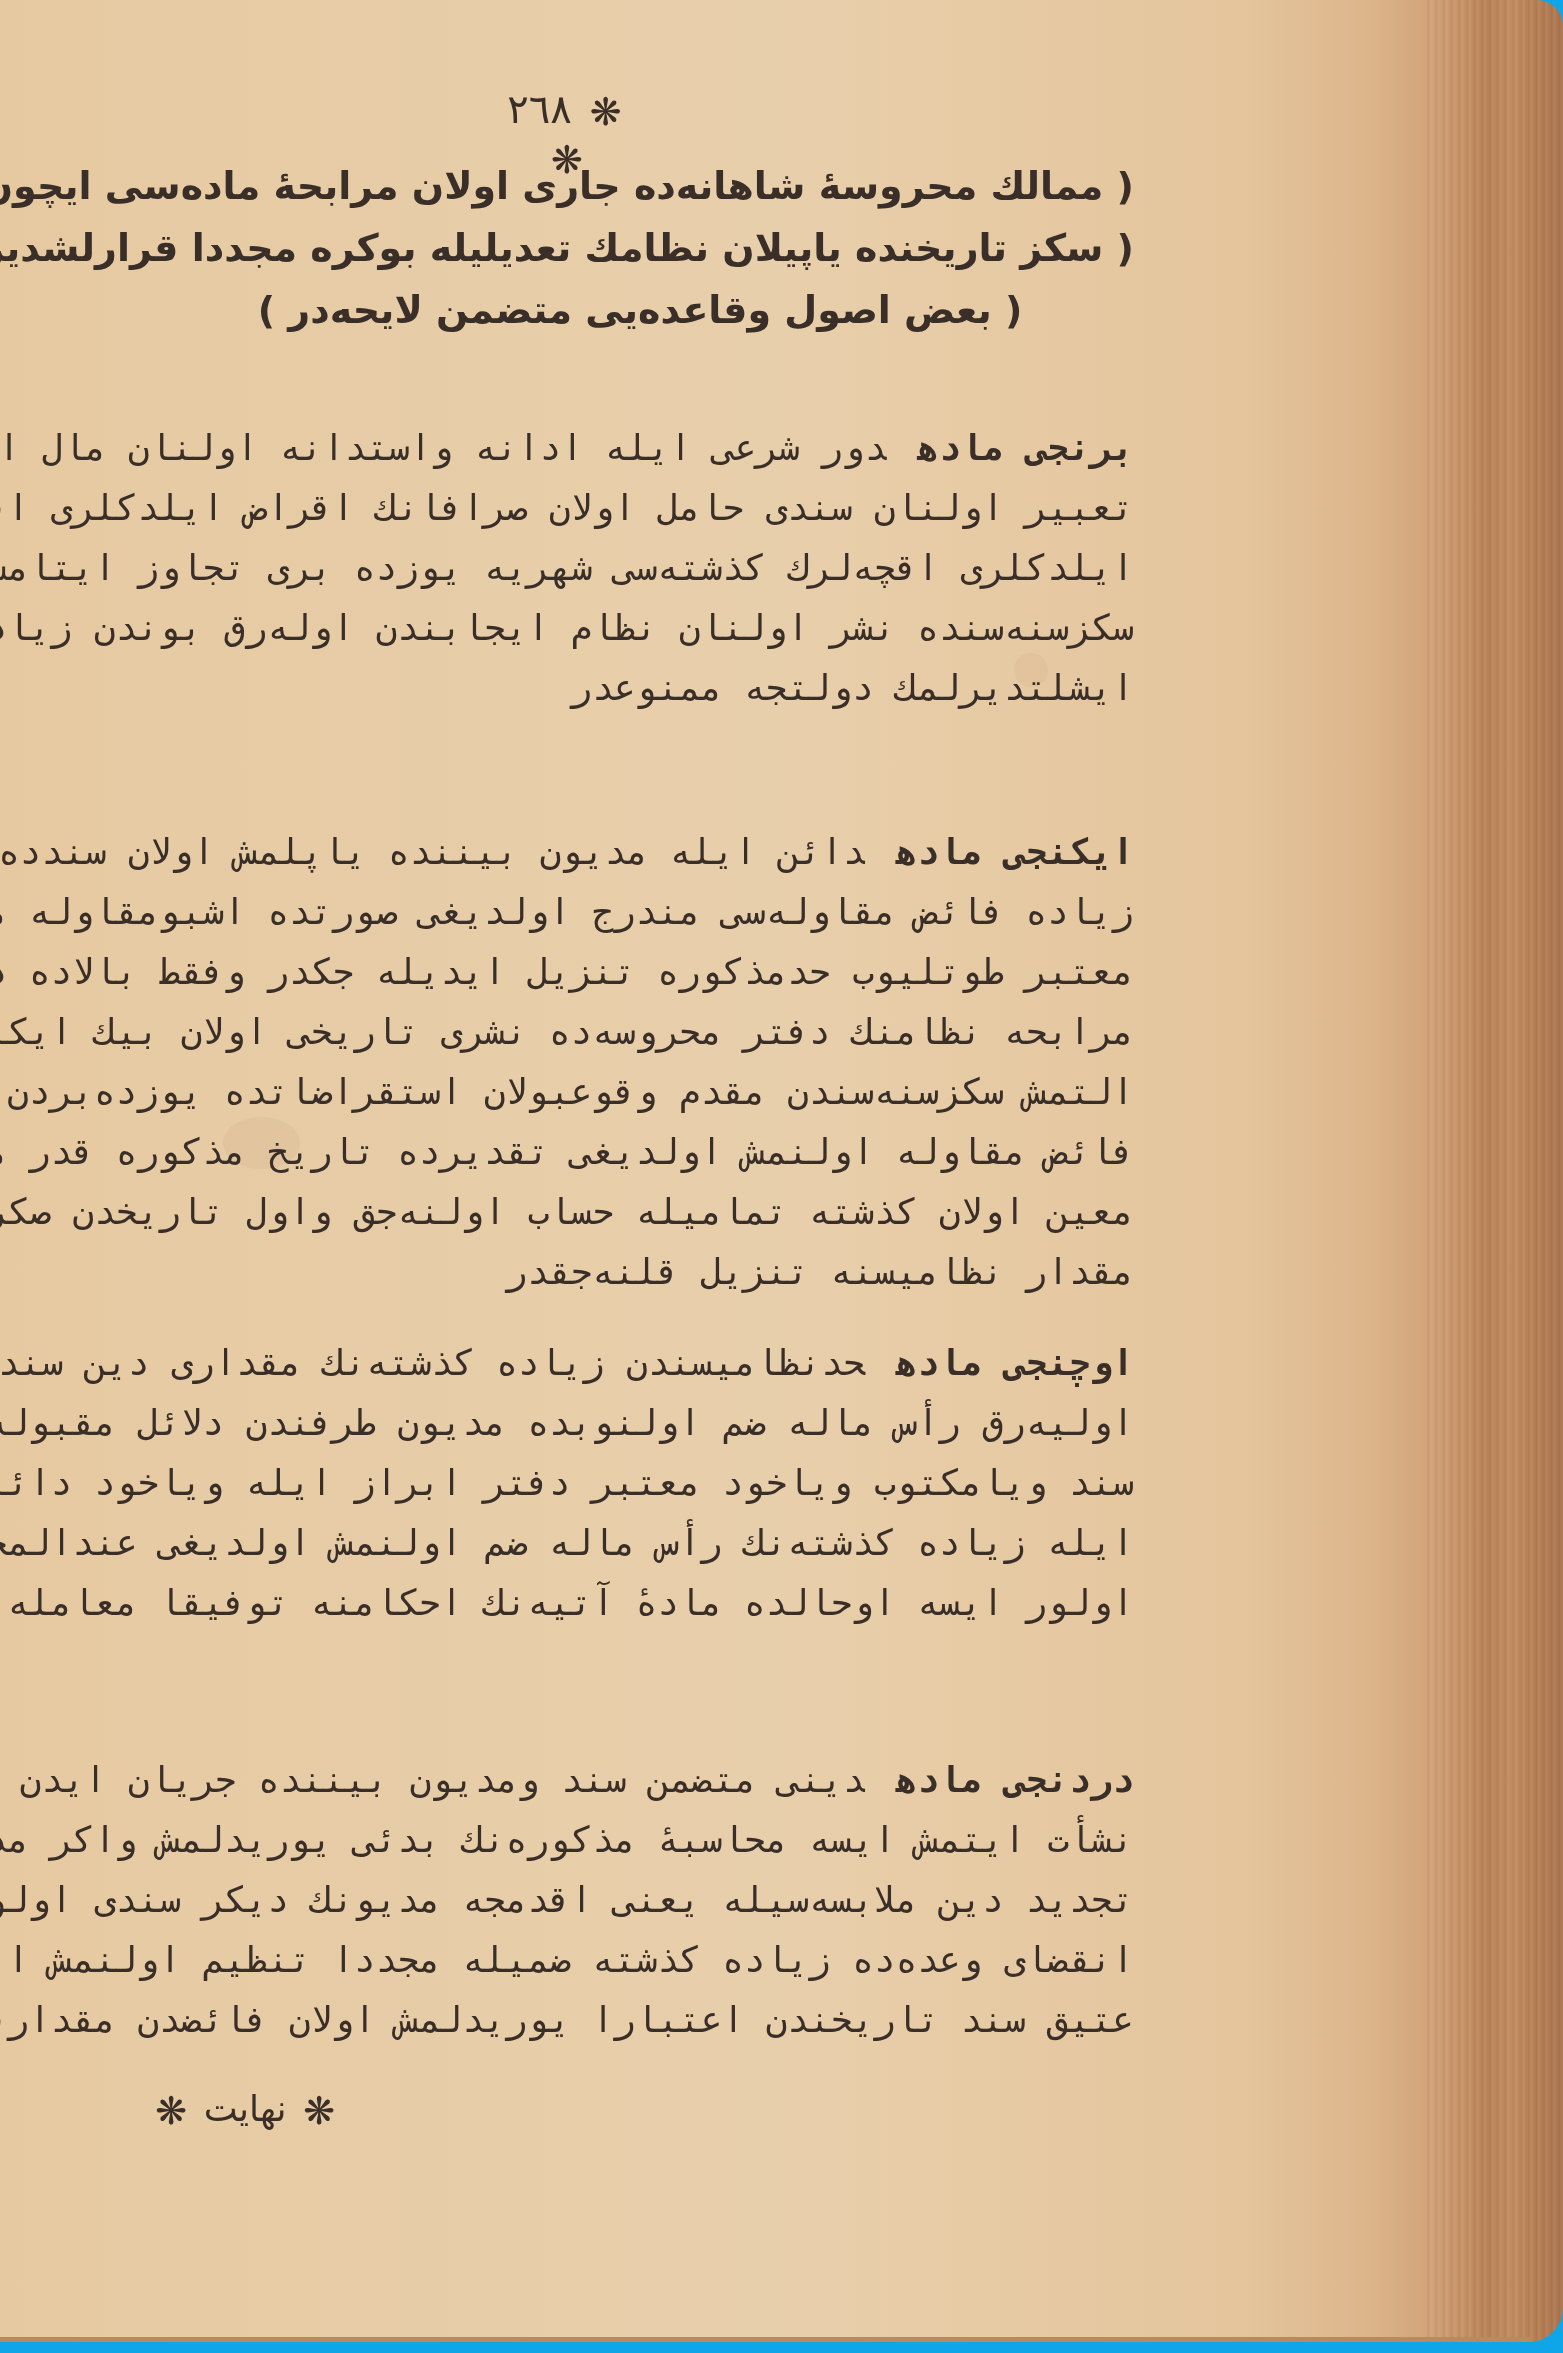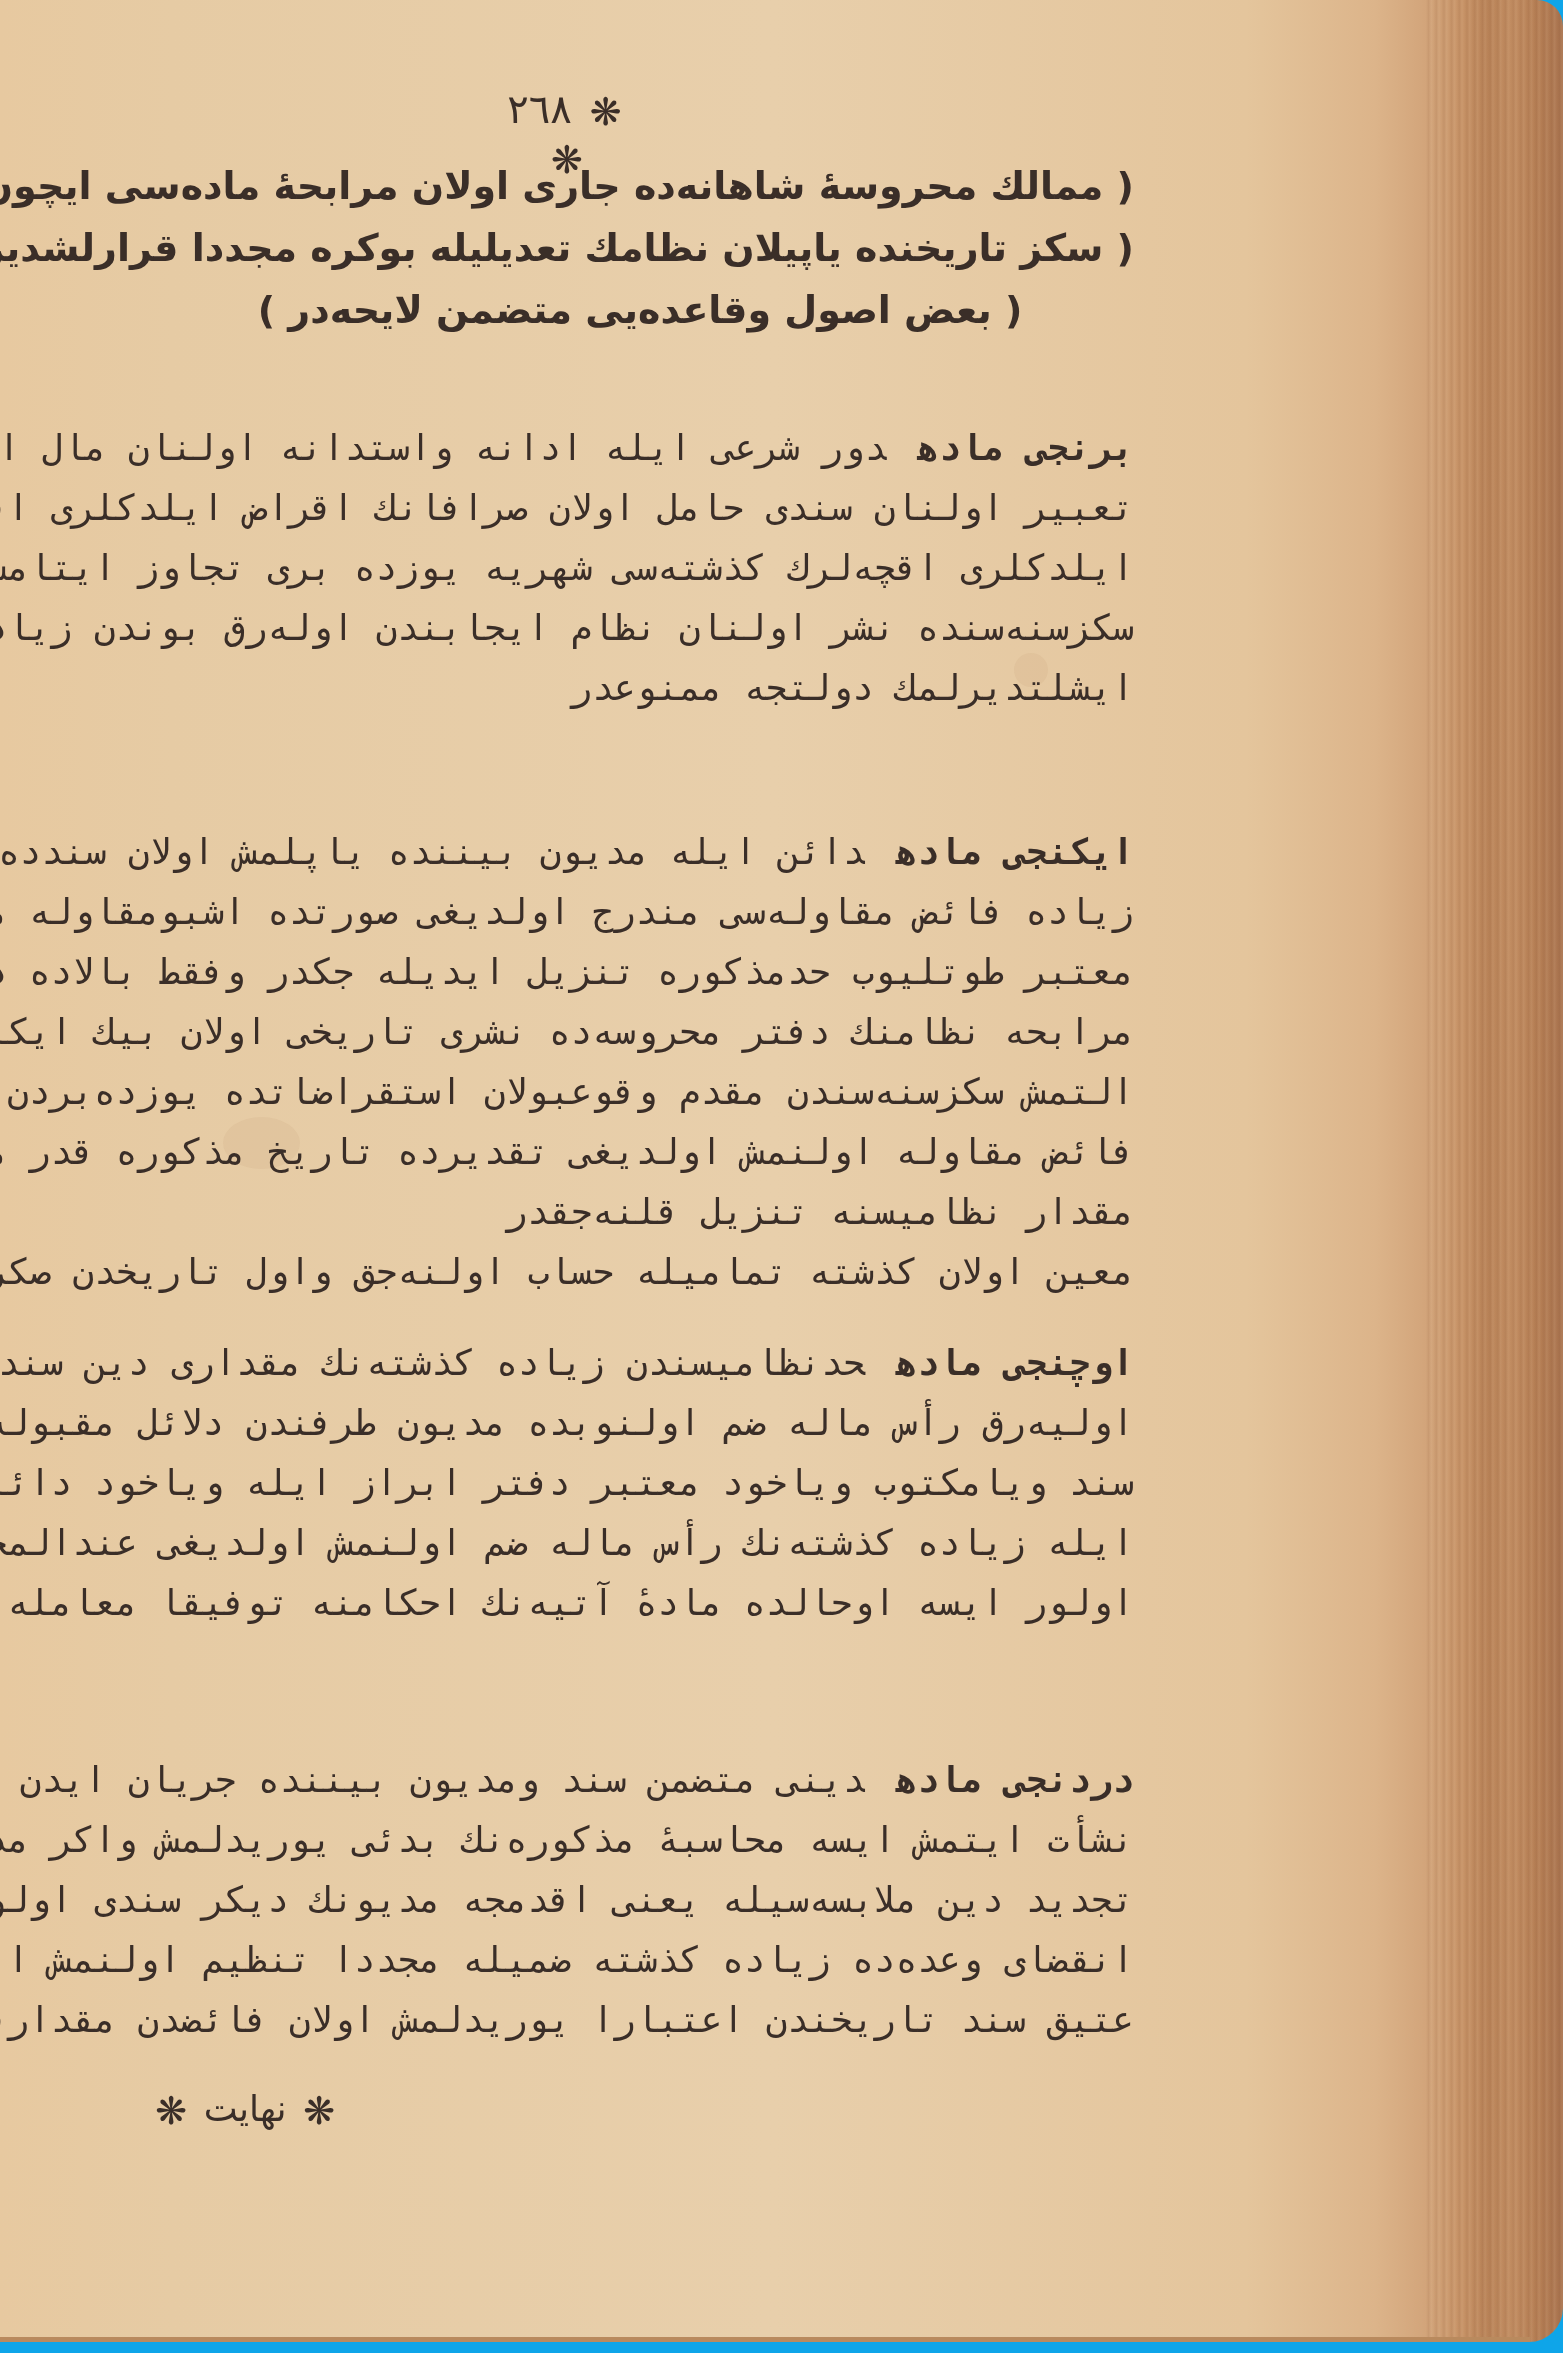--- a/index.html
+++ b/index.html
@@ -175,22 +175,22 @@
 
   <div class="text" style="top:825px;">
     <div class="body-line">
       <span class="article-label">ايكنجى ماده</span><span>دائن ايله مديون بيننده ياپلمش اولان سندده حدنظاميسندن</span>
     </div>
     <div class="body-line">زياده فائض مقاوله‌سى مندرج اولديغى صورتده اشبومقاوله محاكم تجارتده</div>
     <div class="body-line">معتبر طوتليوب حدمذكوره تنزيل ايديله جكدر وفقط بالاده ذكر اولنان</div>
     <div class="body-line">مرابحه نظامنك دفتر محروسه‌ده نشرى تاريخى اولان بيك ايكيوز</div>
     <div class="body-line">التمش سكزسنه‌سندن مقدم وقوعبولان استقراضاتده يوزده‌بردن زياده</div>
     <div class="body-line">فائض مقاوله اولنمش اولديغى تقديرده تاريخ مذكوره قدر مقاوله وسندده</div>
+    <div class="body-line">معين اولان كذشته تماميله حساب اولنه‌جق واول تاريخدن صكره‌سى</div>
     <div class="body-line last">مقدار نظاميسنه تنزيل قلنه‌جقدر</div>
-    <div class="body-line">معين اولان كذشته تماميله حساب اولنه‌جق واول تاريخدن صكره‌سى</div>
   </div>
 
   <div class="text" style="top:1336px;">
     <div class="body-line">
       <span class="article-label">اوچنجى ماده</span><span>حدنظاميسندن زياده كذشته‌نك مقدارى دين سندنده مصرح</span>
     </div>
     <div class="body-line">اوليه‌رق رأس ماله ضم اولنوبده مديون طرفندن دلائل مقبوله يعنى</div>
     <div class="body-line">سند ويامكتوب وياخود معتبر دفتر ابراز ايله وياخود دائنه يمين تكليفى</div>
     <div class="body-line">ايله زياده كذشته‌نك رأس ماله ضم اولنمش اولديغى عندالمحاكمه ثابت</div>
     <div class="body-line">اولور ايسه اوحالده مادهٔ آتيه‌نك احكامنه توفيقا معامله ايديله جكدر</div>

